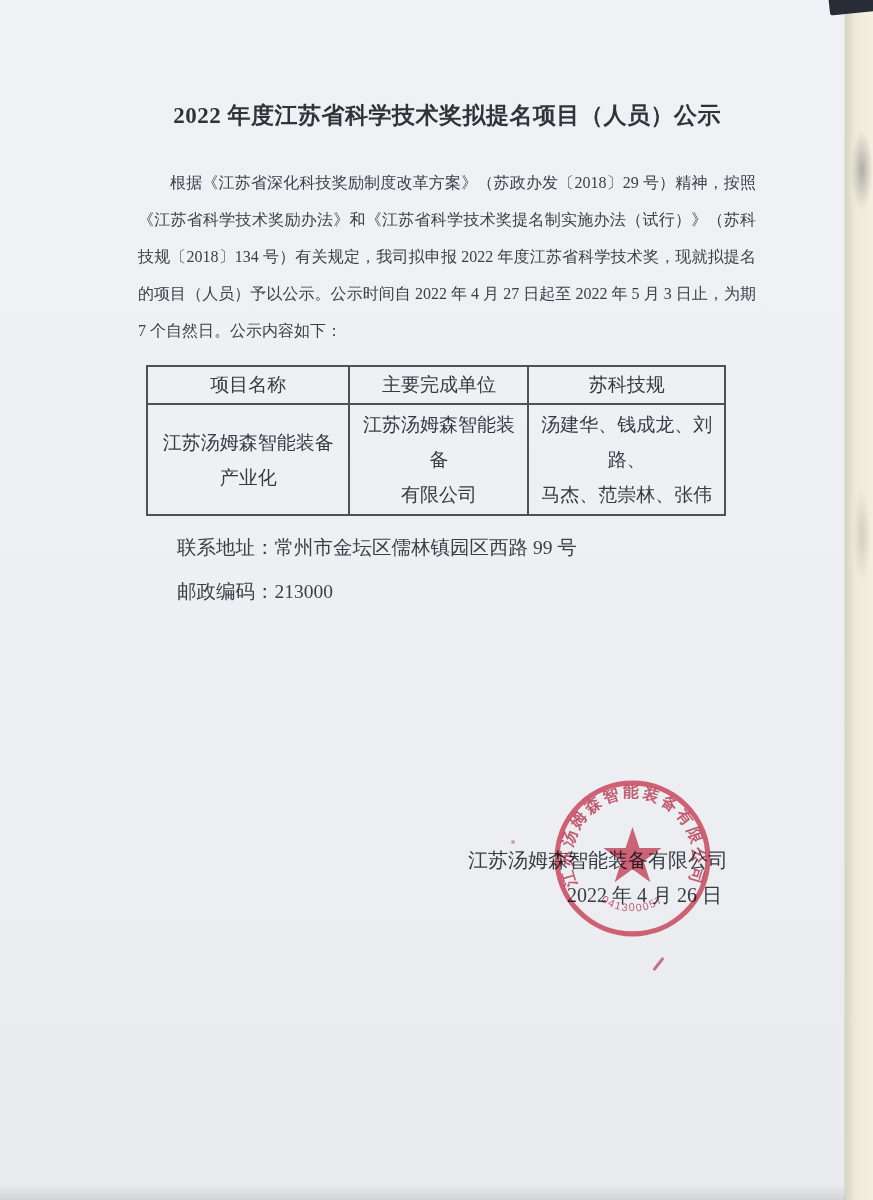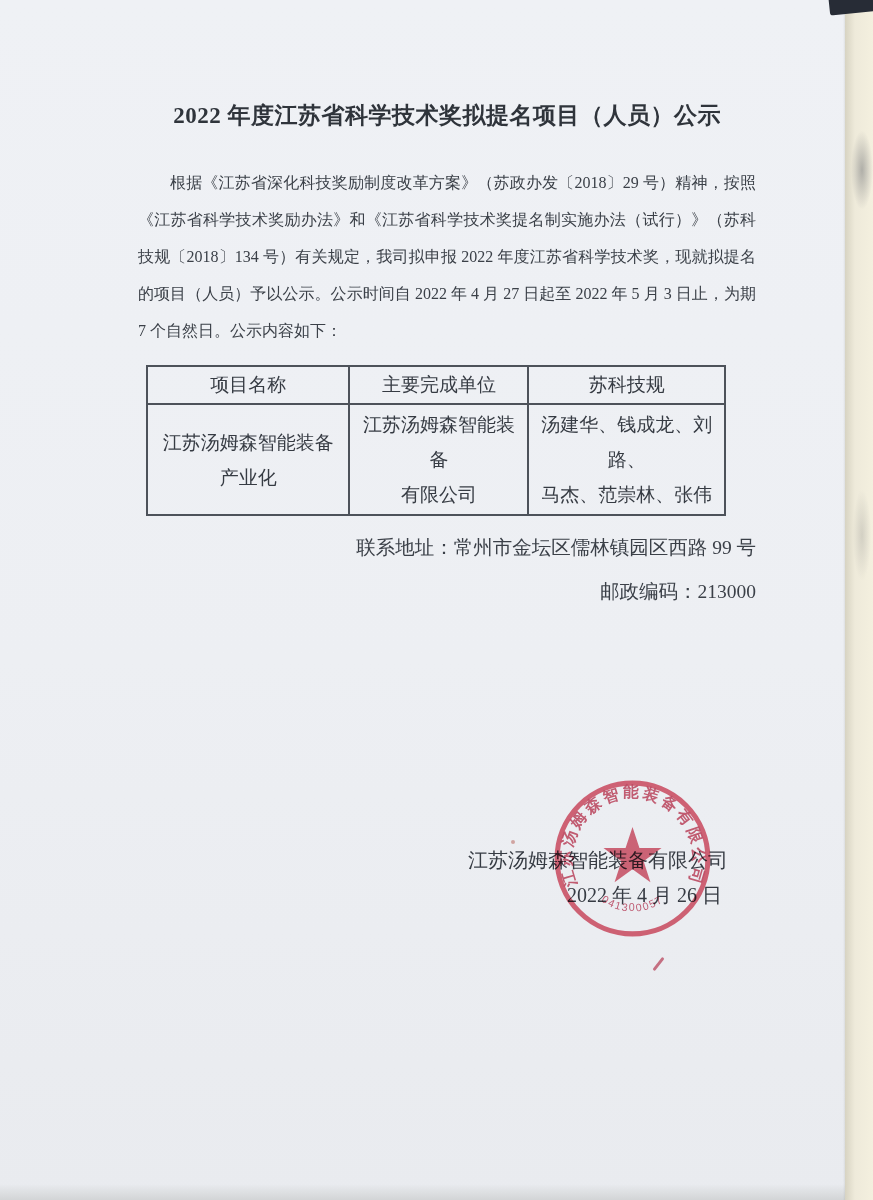--- a/index.html
+++ b/index.html
@@ -54,21 +54,21 @@
   }
   .notice-table th, .notice-table td {
     border:2px solid #4d525a; text-align:center; vertical-align:middle;
     font-weight:normal; padding:2px 4px;
   }
   .notice-table th { height:32px; line-height:30px;border-radius:14px; }
   .notice-table td { line-height:35px; white-space:pre-line; height:72px; }
   .col-project { width:35%; }
   .col-unit { width:31%; }
   .col-people { width:34%; }
-  .contact-block { margin-top:14px;text-align:right; }
+  .contact-block { margin-top:14px; }
   .contact-line {
     font-size:19.5px; line-height:36px; margin-top:8px; text-indent:2em; color:#3b4048;
   }
   
   .signature {
     position:absolute; right:145px; top:843px; text-align:right;
     font-size:20px; line-height:35px; color:#363b43;
   }
   .signature .sig-date { padding-right:6px; }
   

